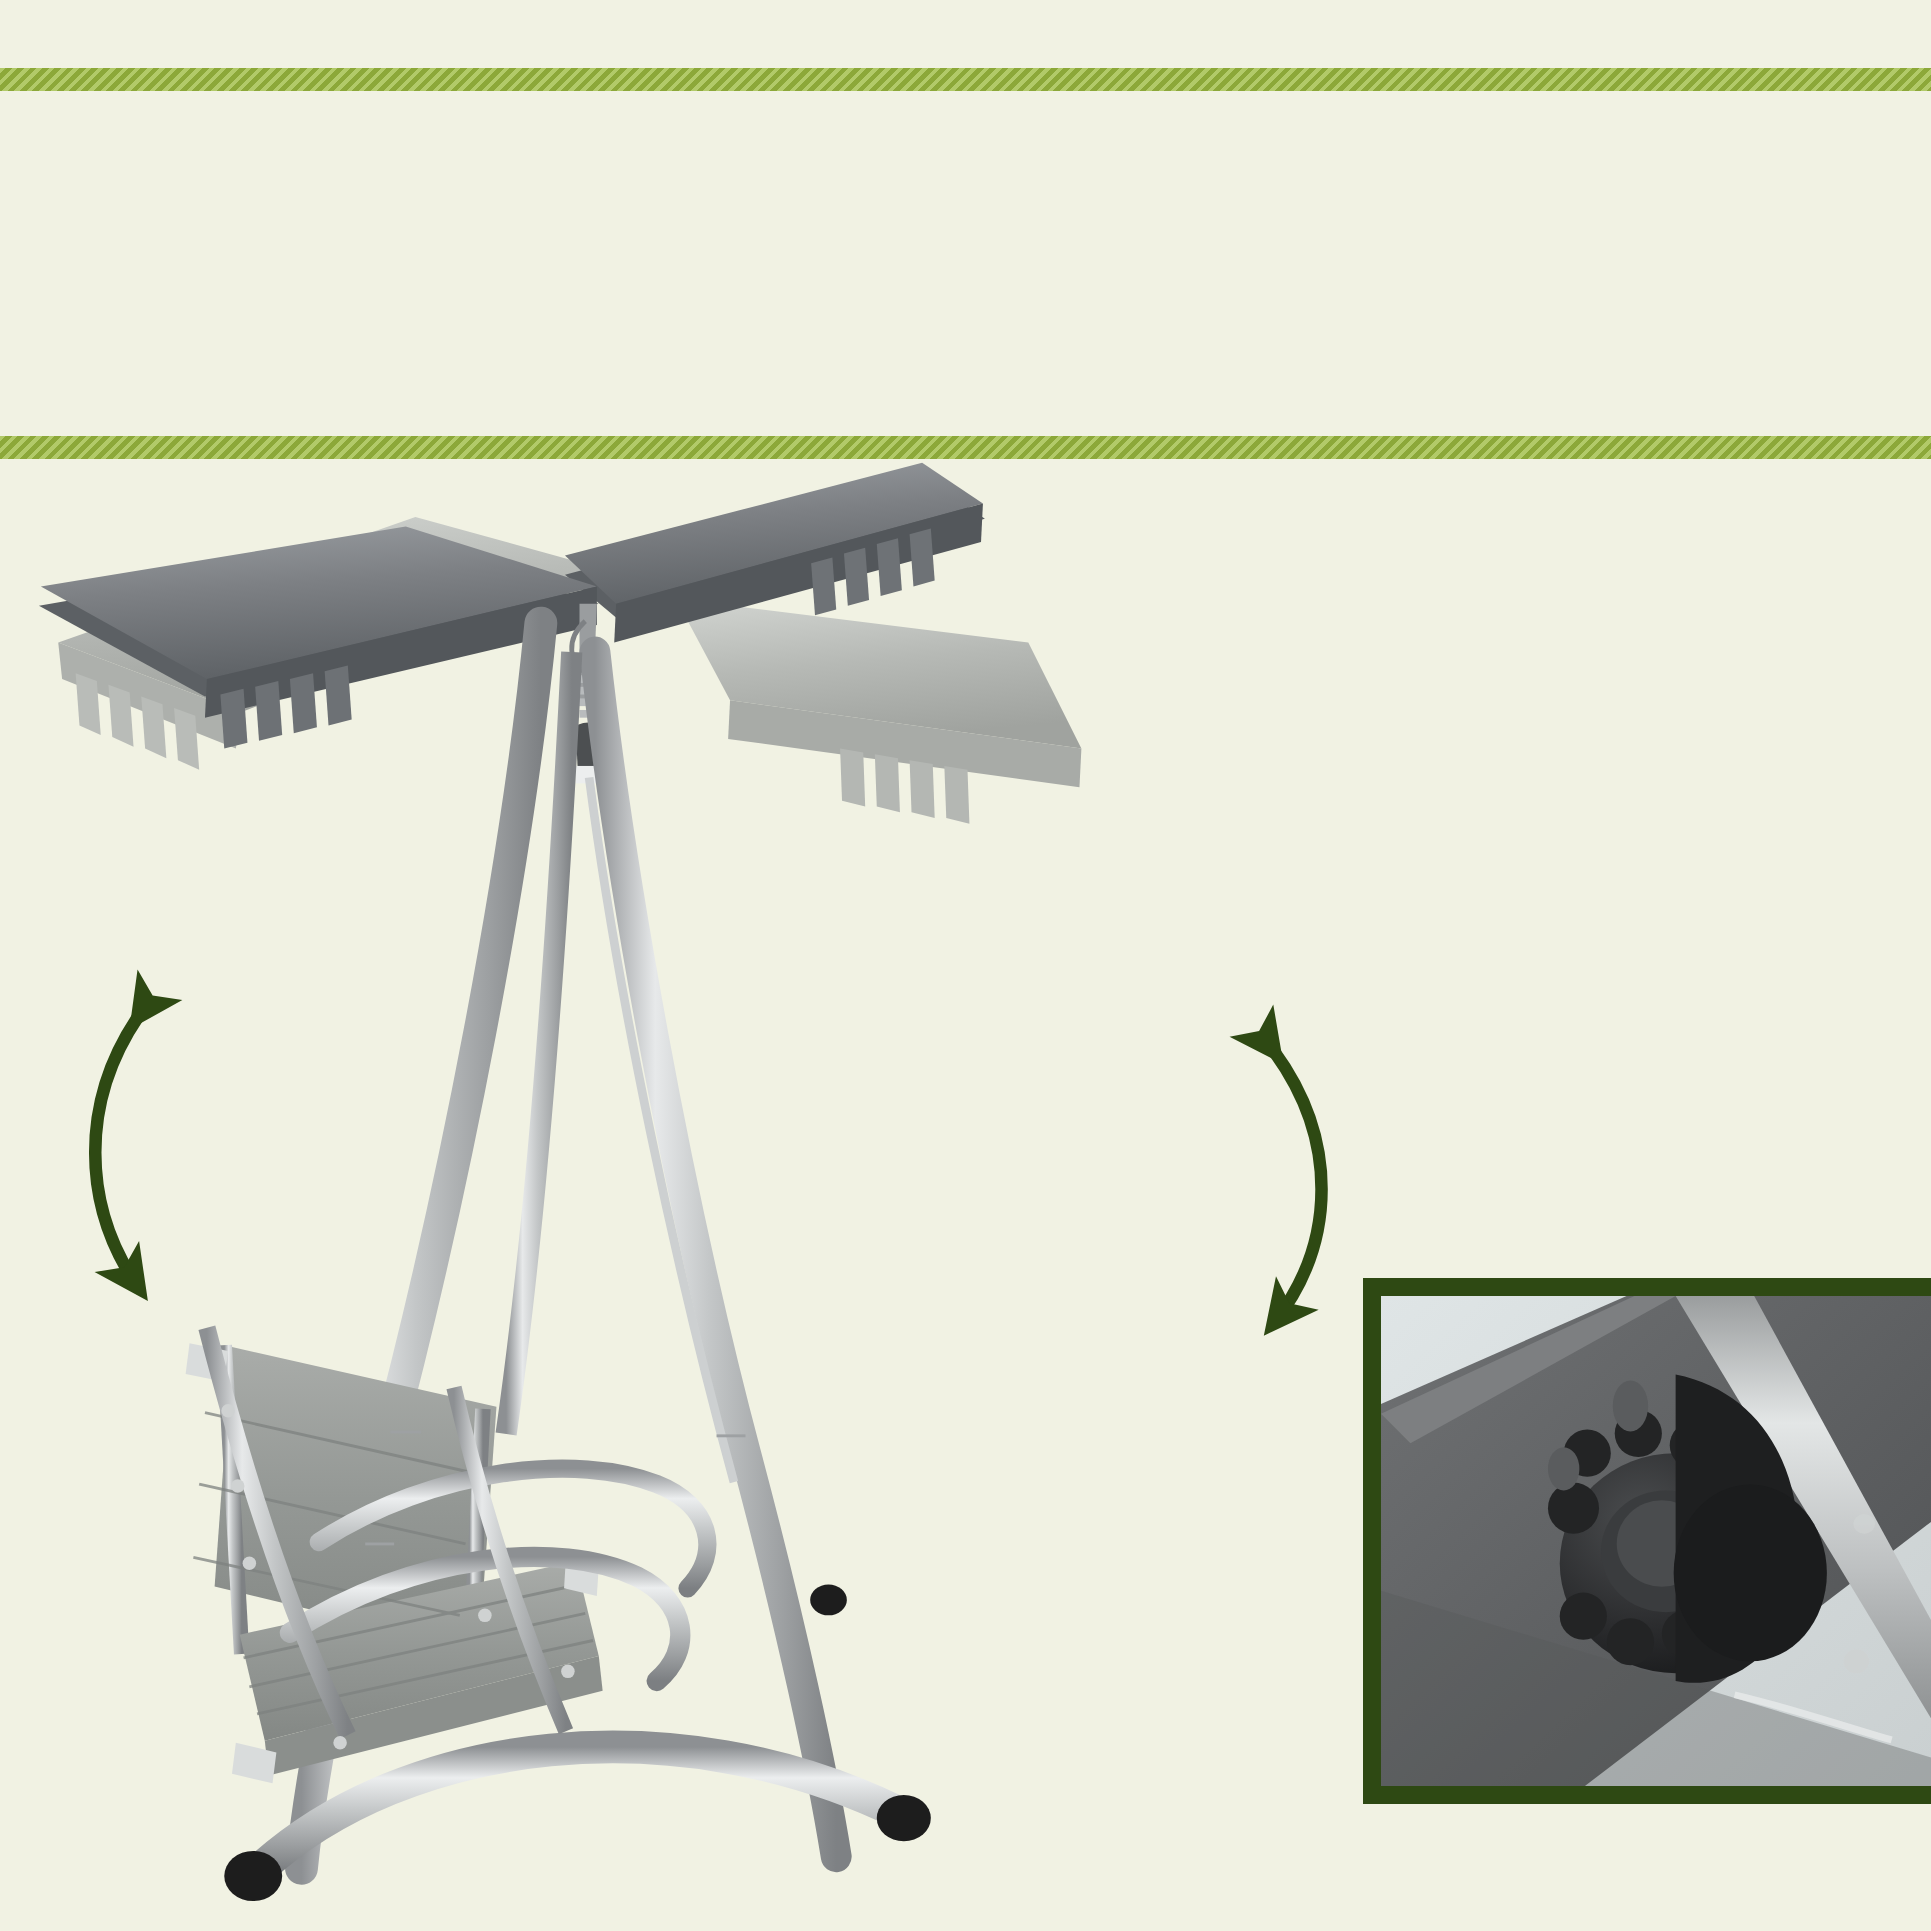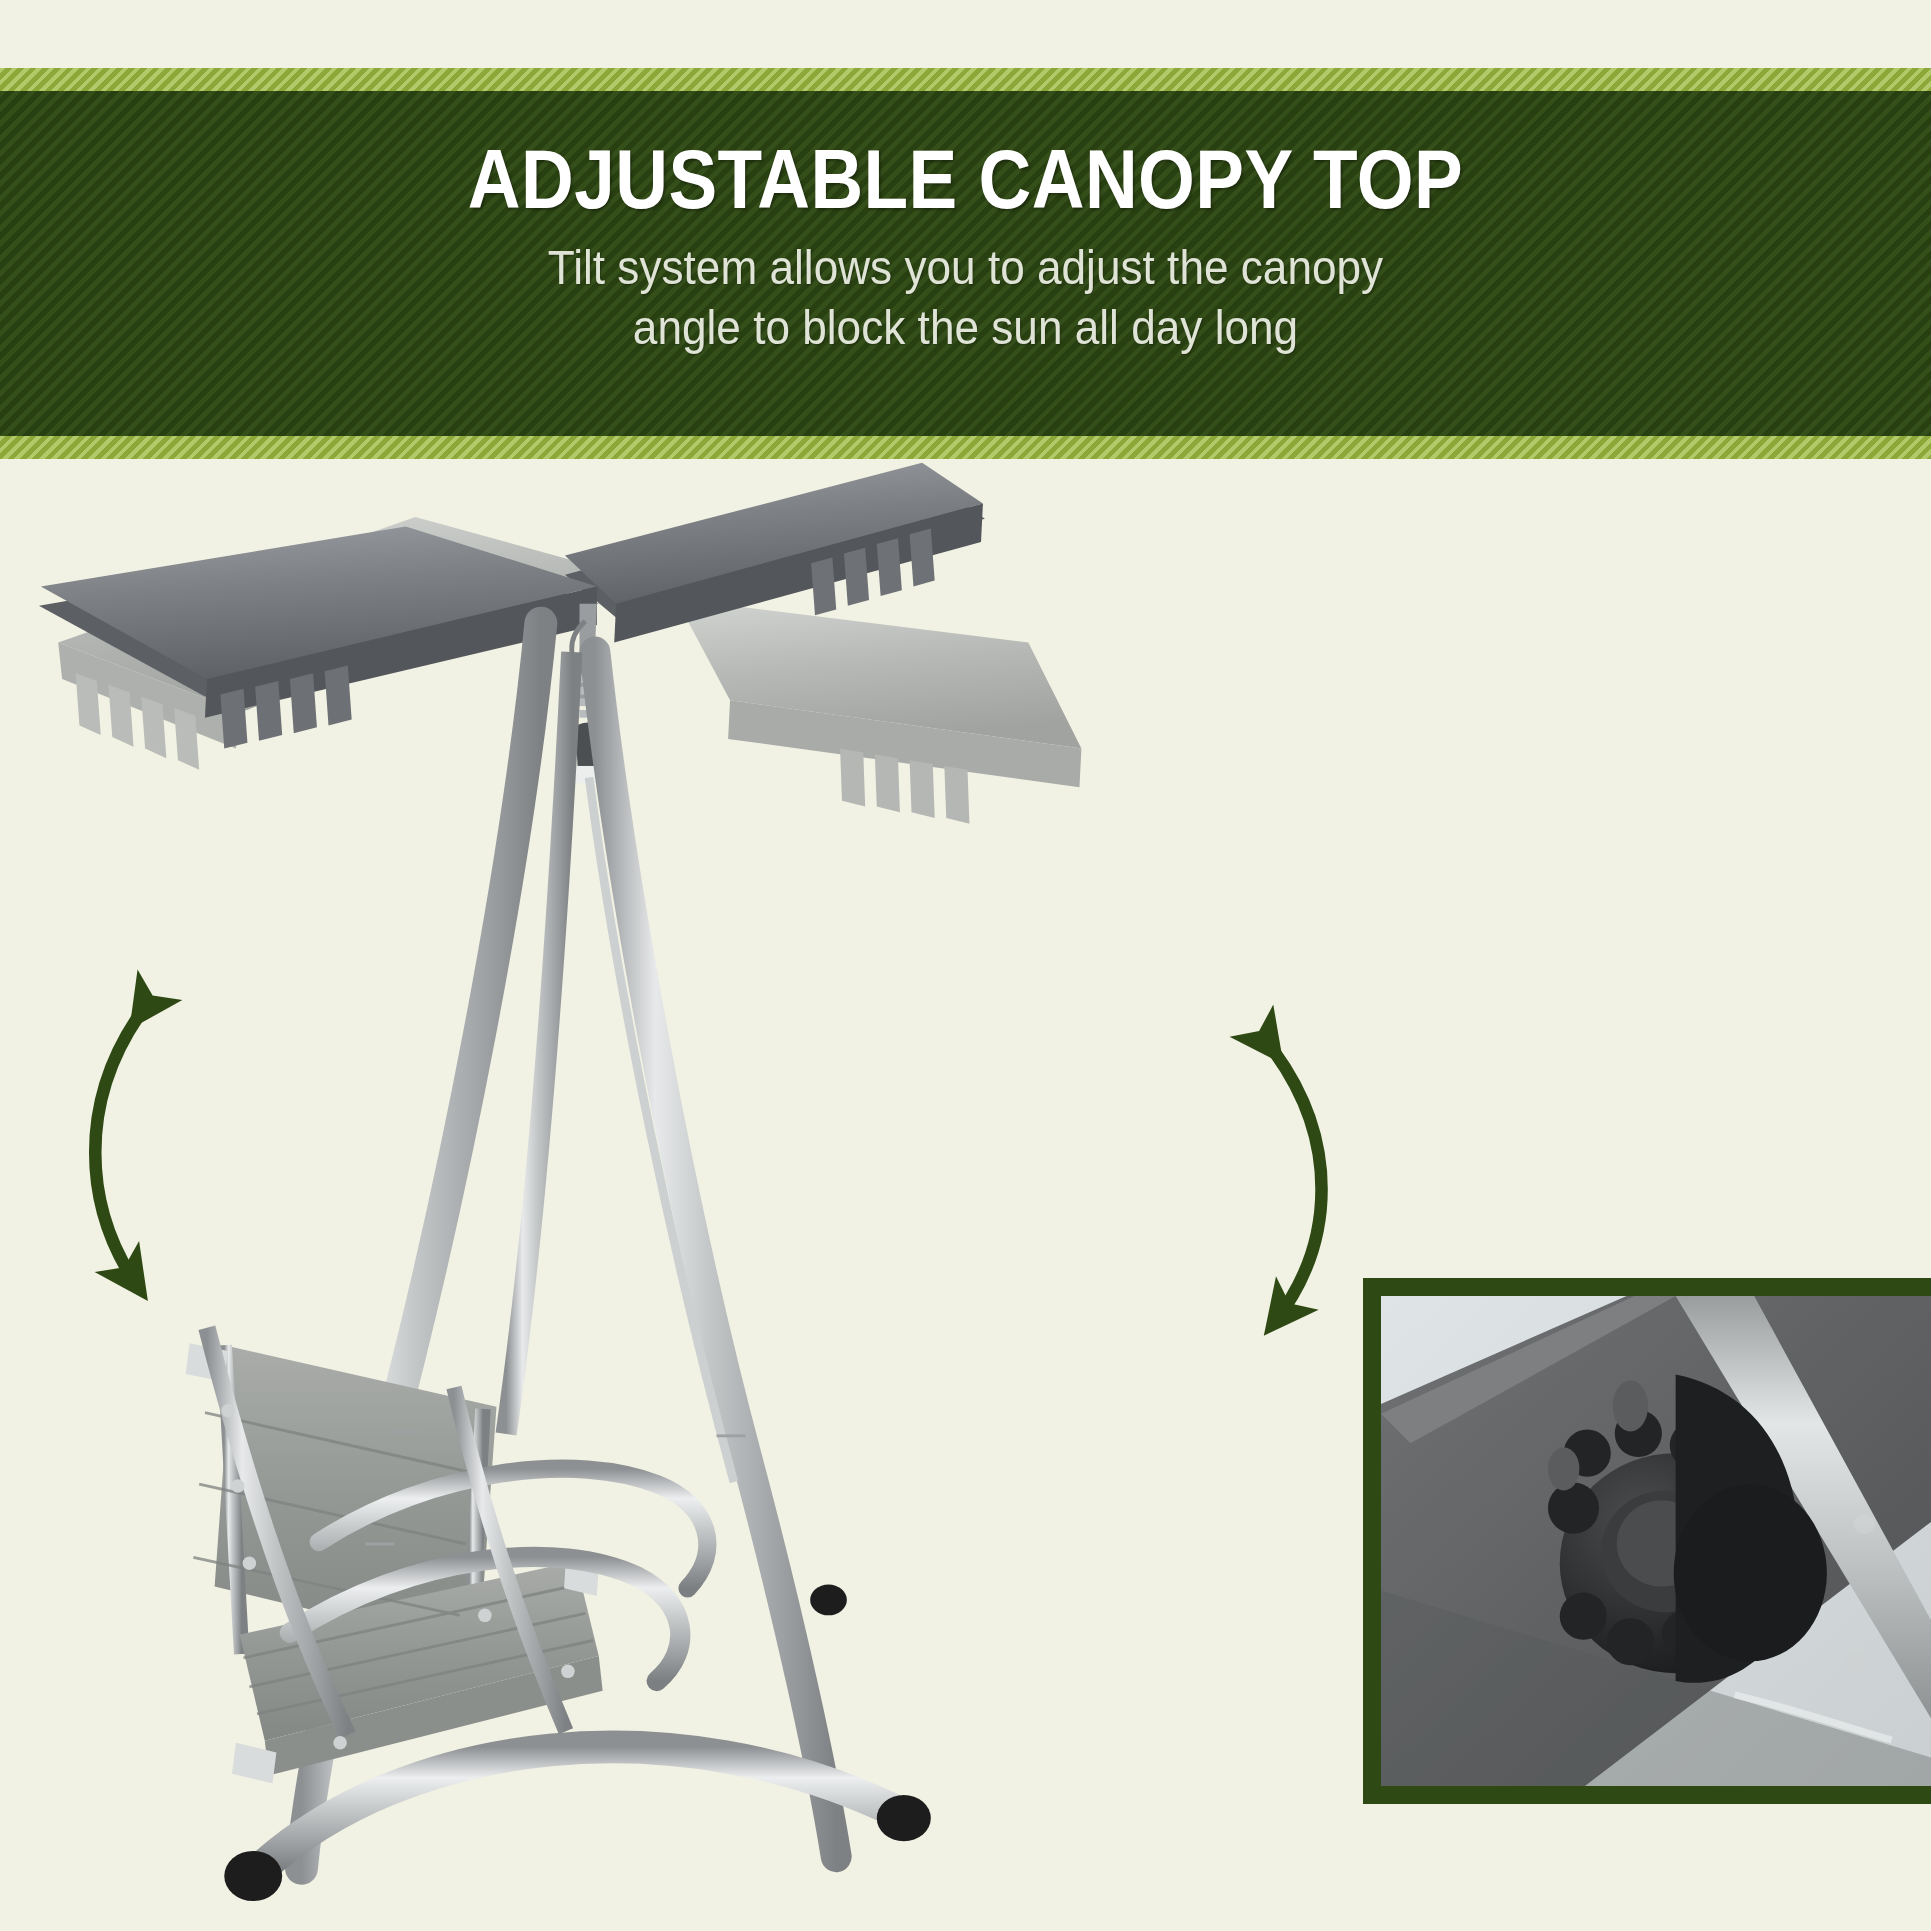--- a/index.html
+++ b/index.html
@@ -67,27 +67,20 @@
     border:18.3px solid #2e4913; border-right:0;
     background:#8b8d8a; overflow:hidden;
   }
   #inset-photo { position:absolute; inset:0; }
 </style>
 </head>
 <body>
 
 <div id="banner">
   <div class="stripe-lt top"></div>
-  <div id="banner-body">
-    <div id="headline">ADJUSTABLE CANOPY TOP</div>
-    <div id="subhead">
-      <div>Tilt system allows you to adjust the canopy</div>
-      <div>angle to block the sun all day long</div>
-    </div>
-  </div>
   <div class="stripe-lt bot"></div>
 </div>
 
 <div id="stage">
 
   <svg class="arrow" id="arrow-left" viewBox="0 0 190 400">
     <defs>
       <marker id="mL1" viewBox="0 0 12 12" refX="8" refY="6" markerWidth="5.2" markerHeight="5.2" orient="auto">
         <path d="M1,1 L11,6 L1,11 L3.4,6 Z" fill="#2e4913"></path>
       </marker>

